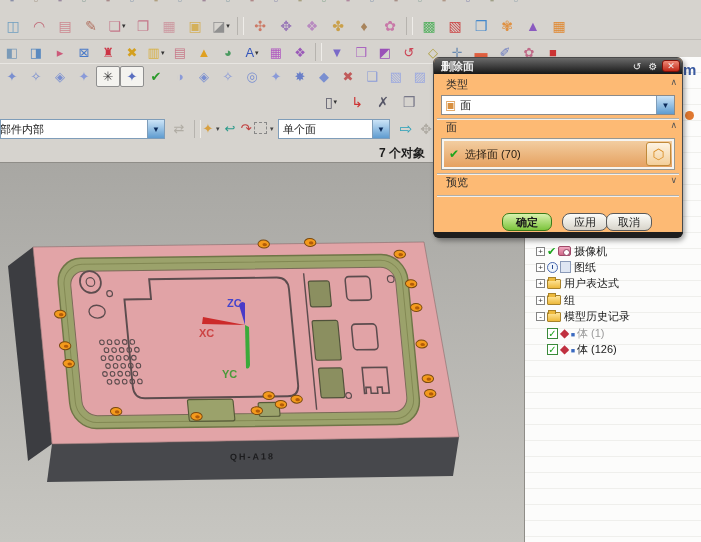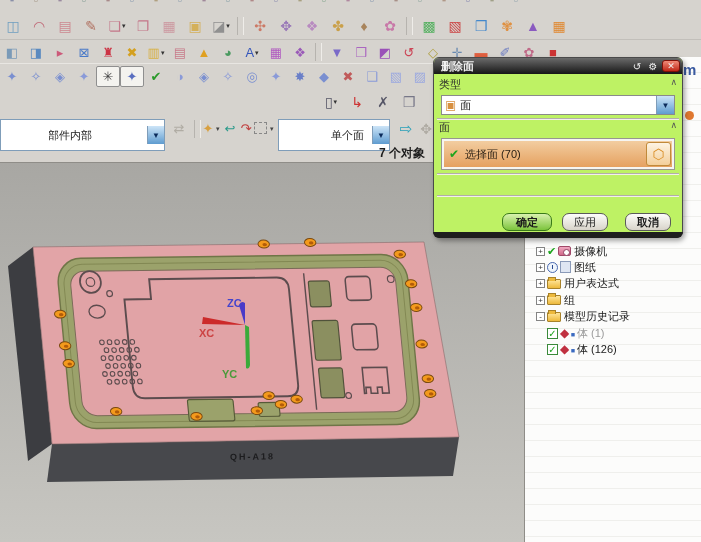--- a/index.html
+++ b/index.html
@@ -17,21 +17,21 @@
   #tb5 { top:88px; height:27px; }
   .ti { width:26px; height:21px; display:flex; align-items:center; justify-content:center;
         font-size:14px; line-height:1; flex:0 0 auto; border-radius:2px; }
   .ti.small { width:24px; font-size:13px; }
   .ti.boxed { background:#f4f3ef; border:1px solid #8f8f8f; }
   .ti .caret { font-size:7px; color:#333; margin-left:1px; }
   .tb-sep { width:7px; height:18px; border-left:1px solid #b6b3ae; border-right:1px solid #efede9; margin:0 3px; flex:0 0 auto; }
 
   
   #selbar { position:absolute; top:115px; left:0; width:701px; height:28px; }
-  .combo { position:absolute; height:32px; top:4px; background:#fff; border:1px solid #7f9db9; display:flex; align-items:center;padding-left:48px; }
+  .combo { position:absolute; height:20px; top:4px; background:#fff; border:1px solid #7f9db9; display:flex; align-items:center; }
   .combo .val { font-size:11px; color:#1a1a1a; padding-left:4px; white-space:nowrap; overflow:hidden; flex:1; }
   .combo .drop { width:17px; height:18px; background:linear-gradient(#cce4f7,#5f9cd0); border-left:1px solid #7f9db9;
                  display:flex; align-items:center; justify-content:center; color:#0a2a5a; font-size:8px; flex:0 0 auto; }
   .sb-icon { position:absolute; top:5px; width:16px; height:17px; display:flex; align-items:center; justify-content:center; font-size:13px; }
   .sb-caret { position:absolute; top:10px; font-size:7px; color:#444; }
 
   
   #status-strip { position:absolute; top:143px; left:0; width:701px; height:20px; border-bottom:1px solid #8f8d88; }
   #obj-count { position:absolute; right:276px; top:2px; font-size:12px; font-weight:bold; color:#1c1c1c; }
 
@@ -56,49 +56,49 @@
   .i-clock::after { content:""; position:absolute; left:4px; top:2px; width:1px; height:4px; background:#2a4a90; }
   .i-paper { width:11px; height:12px; background:#dfe6f2; border:1px solid #8a9ab8; }
   .i-cam { width:13px; height:10px; background:linear-gradient(#f0a8c0,#d06a8a); border:1px solid #a04868; border-radius:2px; }
   .i-cam::after { content:""; position:absolute; left:4px; top:2px; width:5px; height:5px; border-radius:50%; background:#fff; border:1px solid #904060; }
   .i-check { color:#1da51d; font-size:11px; font-weight:bold; }
   .i-cbx { width:11px; height:11px; background:#fff; border:1px solid #3a8a3a; color:#1da51d; font-size:10px; line-height:10px; text-align:center; font-weight:bold; }
   .i-body { width:14px; height:12px; color:#c03040; font-size:12px; line-height:12px; }
   .i-body::after { content:"■"; position:absolute; right:-1px; bottom:-2px; font-size:7px; color:#3a6ac0; }
 
   
-  #dlg { position:absolute; left:433px; top:57px; width:250px; height:181px; background:#bef264;
+  #dlg { position:absolute; left:433px; top:57px; width:250px; height:181px; background:#fdba74;
          border:1px solid #4a4a4a; border-radius:6px 6px 7px 7px;
          box-shadow:2px 3px 5px rgba(0,0,0,.35); }
   #dlg-title { position:absolute; top:0; left:0; right:0; height:16px; border-radius:5px 5px 0 0;
                background:linear-gradient(#6a6a6a,#161616); display:flex; align-items:center; }
   #dlg-title .t { color:#f2f2f2; font-size:11px; font-weight:bold; margin-left:7px; flex:1; }
   .tbtn { width:14px; height:12px; display:flex; align-items:center; justify-content:center; color:#eee; font-size:10px; margin-right:2px; }
   .tbtn.close { width:18px; background:linear-gradient(#f08a78,#c02818); border:1px solid #801008; border-radius:3px; font-weight:bold; font-size:9px; }
-  .grp-hdr { position:absolute; left:5px; right:5px; height:15px; display:flex; }
+  .grp-hdr { position:absolute; left:12px; right:5px; height:15px; display:flex; }
   .grp-hdr .g { font-size:11px; color:#2a2a2a; flex:1; }
   .grp-hdr .arr { font-size:9px; color:#555; }
   .grp-line { position:absolute; left:3px; right:3px; height:2px; border-top:1px solid #b2afa8; border-bottom:1px solid #f2f0ec; }
   #dlg-combo { position:absolute; left:7px; right:7px; top:37px; height:20px; background:#fff; border:1px solid #8a8a8a; display:flex; align-items:center; }
   #dlg-combo .cube { font-size:12px; color:#d89040; margin-left:3px; }
   #dlg-combo .val { font-size:11px; color:#111; margin-left:4px; flex:1; }
   #dlg-combo .drop { width:18px; height:18px; background:linear-gradient(#cce4f7,#5f9cd0); border-left:1px solid #7f9db9;
                      display:flex; align-items:center; justify-content:center; color:#0a2a5a; font-size:8px; }
   #sel-box { position:absolute; left:7px; right:7px; top:80px; height:32px; background:#f6f5f1; border:1px solid #979790; }
   #sel-bar { position:absolute; inset:2px; background:linear-gradient(#f2cda0,#e5a160); display:flex; align-items:center; }
   #sel-bar .chk { color:#1da51d; font-size:12px; font-weight:bold; margin-left:5px; }
   #sel-bar .txt { font-size:11px; color:#2a2014; margin-left:6px; }
   #sel-cube-btn { position:absolute; right:3px; top:3px; width:25px; height:24px; background:linear-gradient(#fdf3e2,#f3cf9a);
                   border:1px solid #c08a3a; border-radius:3px; display:flex; align-items:center; justify-content:center;
                   color:#d88a20; font-size:14px; }
   .dbtn { position:absolute; height:18px; border:1px solid #5a5a5a; border-radius:7px; font-size:11px; color:#1a1a1a;
           display:flex; align-items:center; justify-content:center; background:linear-gradient(#fdfdfa,#d8d4ca); }
   #btn-ok { left:68px; width:50px; top:155px; background:linear-gradient(#d9f2ae,#7cc43c); border-color:#3a7a1a; font-weight:bold; }
-  #btn-apply { left:128px; width:46px; top:155px; }
-  #btn-cancel { left:191px; width:46px; top:155px;font-weight:bold; }
+  #btn-apply { left:128px; width:46px; top:155px;border-radius:8px; }
+  #btn-cancel { left:172px; width:46px; top:155px; }
   #dlg-bottom { position:absolute; left:-1px; right:-1px; bottom:-1px; height:6px; background:#1e1e1e; border-radius:0 0 7px 7px; }
 
   
   .sliver-m { position:absolute; left:158px; top:4px; font-size:15px; font-weight:bold; color:#3a5aa0; }
   .sliver-dot { position:absolute; left:160px; top:54px; width:9px; height:9px; border-radius:50%; background:#e07830; }
 
   
   #watermark { position:absolute; left:18px; top:425px; width:156px; height:56px; }
   #wm-name { position:absolute; left:58px; top:6px; font-size:21px; font-weight:bold; color:#cc2222; letter-spacing:1px; }
   #wm-bar { position:absolute; left:58px; top:34px; width:96px; height:13px; background:#cc2222; color:#fff;
@@ -420,20 +420,24 @@
       <span class="arr">∧</span>
     </div>
     <div id="sel-box">
       <div id="sel-bar">
         <span class="chk">✔</span>
         <span class="txt">选择面 (70)</span>
       </div>
       <div id="sel-cube-btn">⬡</div>
     </div>
     <div class="grp-line" style="top:115px;"></div>
+    <div class="grp-hdr" style="top:117px;">
+      <span class="g">预览</span>
+      <span class="arr">∨</span>
+    </div>
     <div class="grp-line" style="top:137px;"></div>
     <div class="dbtn" id="btn-ok">确定</div>
     <div class="dbtn" id="btn-apply">应用</div>
     <div class="dbtn" id="btn-cancel">取消</div>
     <div id="dlg-bottom"></div>
   </div>
 
 </div>
 
 </body></html>

